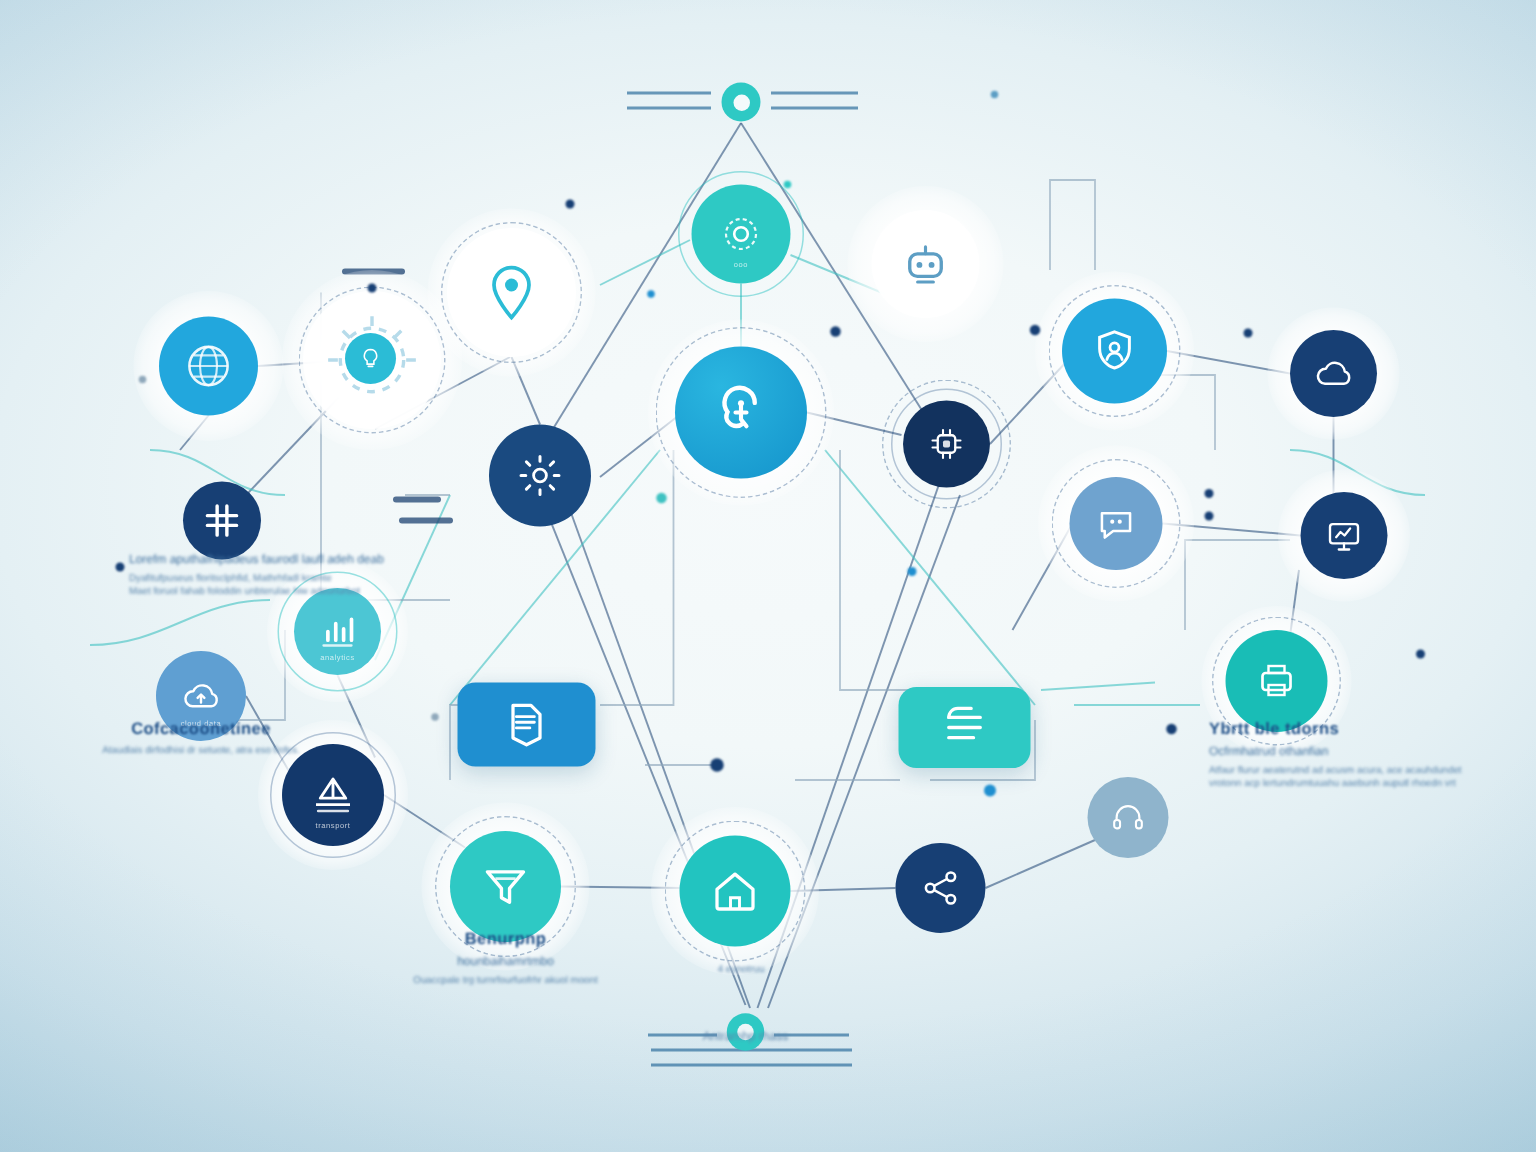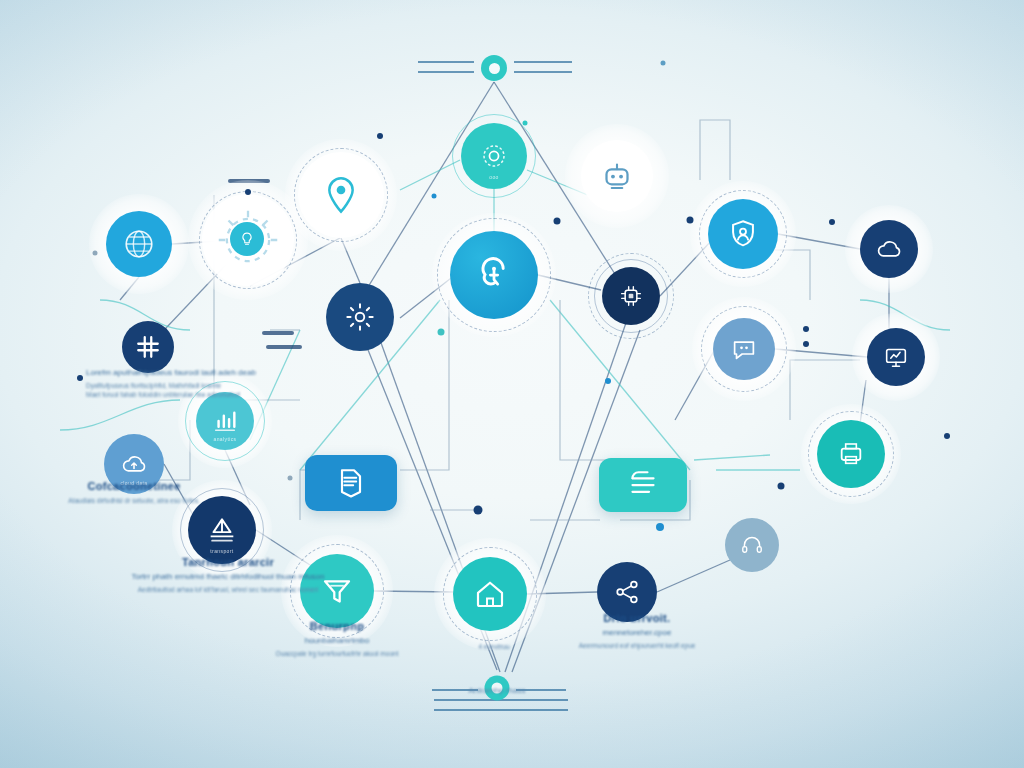--- a/index.html
+++ b/index.html
@@ -368,42 +368,38 @@
     <div class="t1">Cofcacoonetinee</div>
     <div class="t3">Ataudlais dirfodhisi dr setuote, atra eso fiofes.</div>
   </div>
 
   <div class="lbl left" style="left:86px;top:366px;width:190px;">
     <div class="t2">Lorefm aputhafhipadeus faurodl laufl adeh deab</div>
     <div class="t3" style="white-space:pre-line;">Dyafitufpuseus floritsclphfid, Mathrhfadl kramte
 Maet foruol fahab foloddin unbterulae hiw adeunurbot</div>
   </div>
 
-  <div class="lbl" style="left:228px;top:556px;width:210px;">
-    <div class="t1">Tanrhoun ararcir</div>
-    <div class="t2">Tortrr phath ernutmd fhaetc ditrhfodlhuol thuan mfuson</div>
-    <div class="t3" style="white-space:pre-line;">Aedtrtiauttod arhaa lof idt'faruol, whrel sec faumanuhac nomeri</div>
-  </div>
 
   <div class="lbl" style="left:337px;top:620px;width:190px;">
     <div class="t1">Benurpnp</div>
     <div class="t2">hounbaihamrtmbo</div>
     <div class="t3">Ouaccpale trg turnrfourfuofrhr akuol moont</div>
   </div>
 
   <div class="lbl" style="left:494px;top:640px;width:140px;">
     <div class="t3">4 eunotruu</div>
   </div>
 
-  <div class="lbl" style="left:637px;top:612px;width:200px;">
-    <div class="t1">Drio urrvoit.</div>
-    <div class="t2">mennetoreher.cpoe</div>
-    <div class="t3">Aeermunourd eof ehjouruerht keofl epue</div>
-  </div>
-
+
+  <div class="lbl left" style="left:806px;top:480px;width:210px;">
+    <div class="t1">Ybrtt ble tdorns</div>
+    <div class="t2">Ocfrmhatrud othanfian</div>
+    <div class="t3" style="white-space:pre-line;">Atfaur flurur aeaterutnd ad acusm acura, ace acauhdundet
+vrotonn acp lertundrumtuuahu aaebunh auputl rhoedn vrt</div>
+  </div>
 
   <div class="lbl" style="left:497px;top:683px;width:190px;">
     <div class="t3" style="font-size:8px;">Antrarnhp    rhass</div>
   </div>
 
   <div class="dot blur1" style="left:80px;top:378px;width:6px;height:6px;background:#173f74;"></div>
   <div class="dot blur1" style="left:248px;top:192px;width:6px;height:6px;background:#173f74;"></div>
   <div class="dot blur1" style="left:380px;top:136px;width:6px;height:6px;background:#173f74;"></div>
   <div class="dot blur1" style="left:434px;top:196px;width:5px;height:5px;background:#1f8fd0;"></div>
   <div class="dot blur1" style="left:557px;top:221px;width:7px;height:7px;background:#173f74;"></div>

